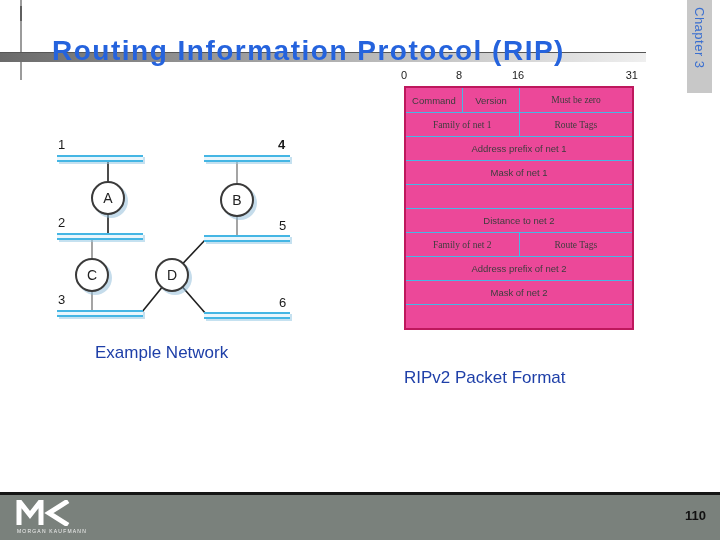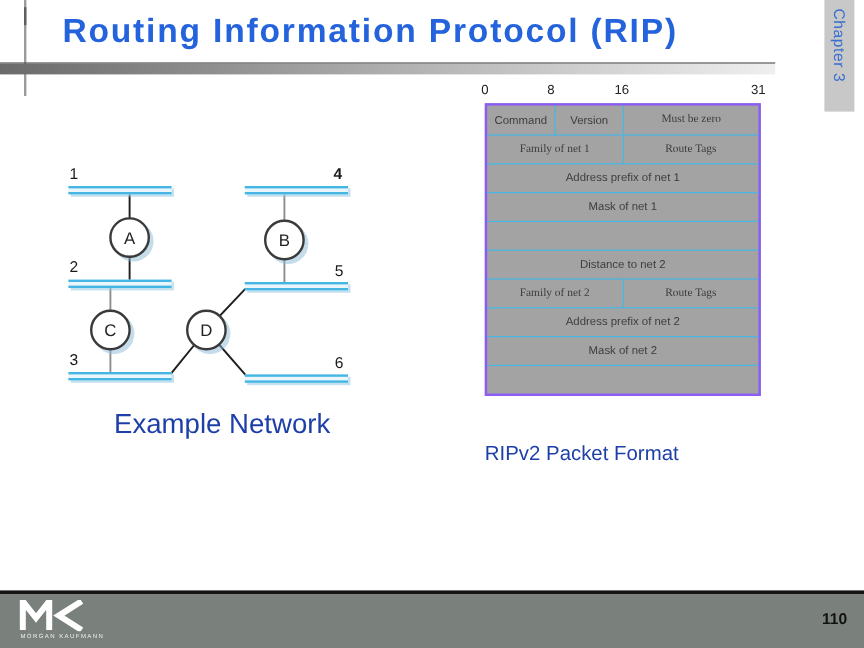--- a/index.html
+++ b/index.html
@@ -9,21 +9,21 @@
   }
   
   .vline{position:absolute;left:20px;top:0;width:2px;height:80px;background:#9b9b9b;}
   .vline-dark{position:absolute;left:20px;top:6px;width:2px;height:15px;background:#5f5f5f;}
   .hbar{
     position:absolute;left:0;top:52px;width:646px;height:9px;
     background:linear-gradient(to right,#6a6a6a 0%,#b5b5b5 55%,#efefef 100%);
     border-top:1px solid #565656;
   }
   .title{
-    position:absolute;left:52px;top:10px;width:640px;
+    position:absolute;left:52px;top:35px;width:640px;
     font-size:28px;font-weight:bold;letter-spacing:1.5px;color:#2563dd;
     white-space:nowrap;z-index:3;
   }
   .chapter-tab{
     position:absolute;left:687px;top:0;width:25px;height:93px;background:#c8c8c8;
     display:flex;align-items:flex-start;justify-content:center;
   }
   .chapter-tab span{
     writing-mode:vertical-rl;font-size:13px;color:#3a6fd0;margin-top:7px;letter-spacing:0.5px;
   }
@@ -41,32 +41,32 @@
     display:flex;align-items:center;justify-content:center;
     font-size:14px;color:#222;z-index:2;
     box-shadow:3px 3px 0 rgba(140,185,215,.5);
   }
   #wires{position:absolute;left:0;top:0;width:720px;height:540px;z-index:1;pointer-events:none;}
   
   .bitlabels{position:absolute;left:404px;top:69px;width:230px;height:14px;font-size:11px;color:#222;z-index:2;}
   .bitlabels i{position:absolute;font-style:normal;}
   .ptable{
     position:absolute;left:404px;top:86px;width:230px;box-sizing:border-box;
-    border:2px solid #8b5cf6;background:#a3a3a3;z-index:2;
+    border:2px solid #be185d;background:#ec4899;z-index:2;
   }
   .prow{display:flex;height:24px;box-sizing:border-box;}
   .prow + .prow{border-top:1px solid #45b8e6;}
   .pcell{
     display:flex;align-items:center;justify-content:center;box-sizing:border-box;
     font-size:9.5px;color:#3d3d3d;white-space:nowrap;overflow:hidden;
   }
   .pcell + .pcell{border-left:1px solid #45b8e6;}
   .s1{flex:1;} .s2{flex:2;font-family:Liberation Serif, serif;} .s4{flex:4;}
   
-  .cap-left{position:absolute;left:95px;top:340px;font-size:23px;color:#1e3fa8;line-height:26px;z-index:2;}
+  .cap-left{position:absolute;left:95px;top:340px;font-size:17px;color:#1e3fa8;line-height:26px;z-index:2;}
   .cap-right{position:absolute;left:404px;top:368px;width:230px;text-align:left;font-size:17px;color:#1e3fa8;z-index:2;}
   
   .foot-line{position:absolute;left:0;top:492px;width:720px;height:3px;background:#151515;}
   .footer{position:absolute;left:0;top:495px;width:720px;height:45px;background:#7a817c;}
   .mk-logo{position:absolute;left:16px;top:5px;width:56px;height:26px;}
   .mk-sub{
     position:absolute;left:17px;top:33px;font-size:5px;letter-spacing:1.2px;
     color:#f2f2f2;white-space:nowrap;
   }
   .pagenum{position:absolute;right:14px;top:13px;font-size:13px;font-weight:bold;color:#111;margin-left:16px;}

